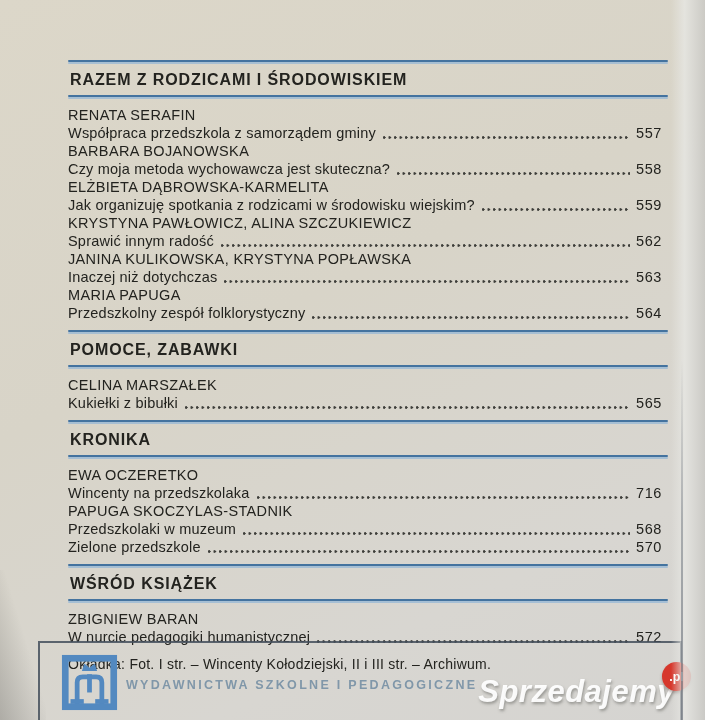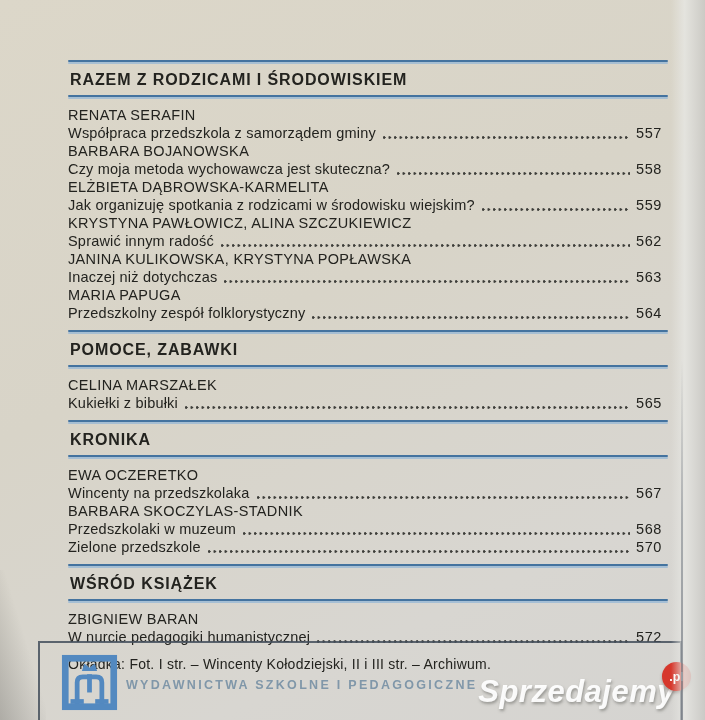--- a/index.html
+++ b/index.html
@@ -133,26 +133,26 @@
   <section class="sec">
     <div class="rule"></div>
     <h2 class="sec-title">KRONIKA</h2>
     <div class="rule"></div>
     <div class="entries">
   <div class="entry">
     <div class="authors">EWA OCZERETKO</div>
     <div class="title-line">
       <span class="etitle">Wincenty na przedszkolaka</span>
       <span class="leader"></span>
-      <span class="pagenum">567</span>
-    </div>
-  </div>
-
-  <div class="entry">
-    <div class="authors">BARBARA SKOCZYLAS-STADNIK</div>
+      <span class="pagenum">716</span>
+    </div>
+  </div>
+
+  <div class="entry">
+    <div class="authors">PAPUGA SKOCZYLAS-STADNIK</div>
     <div class="title-line">
       <span class="etitle">Przedszkolaki w muzeum</span>
       <span class="leader"></span>
       <span class="pagenum">568</span>
     </div>
   </div>
 
   <div class="entry">
     <div class="title-line">
       <span class="etitle">Zielone przedszkole</span>

